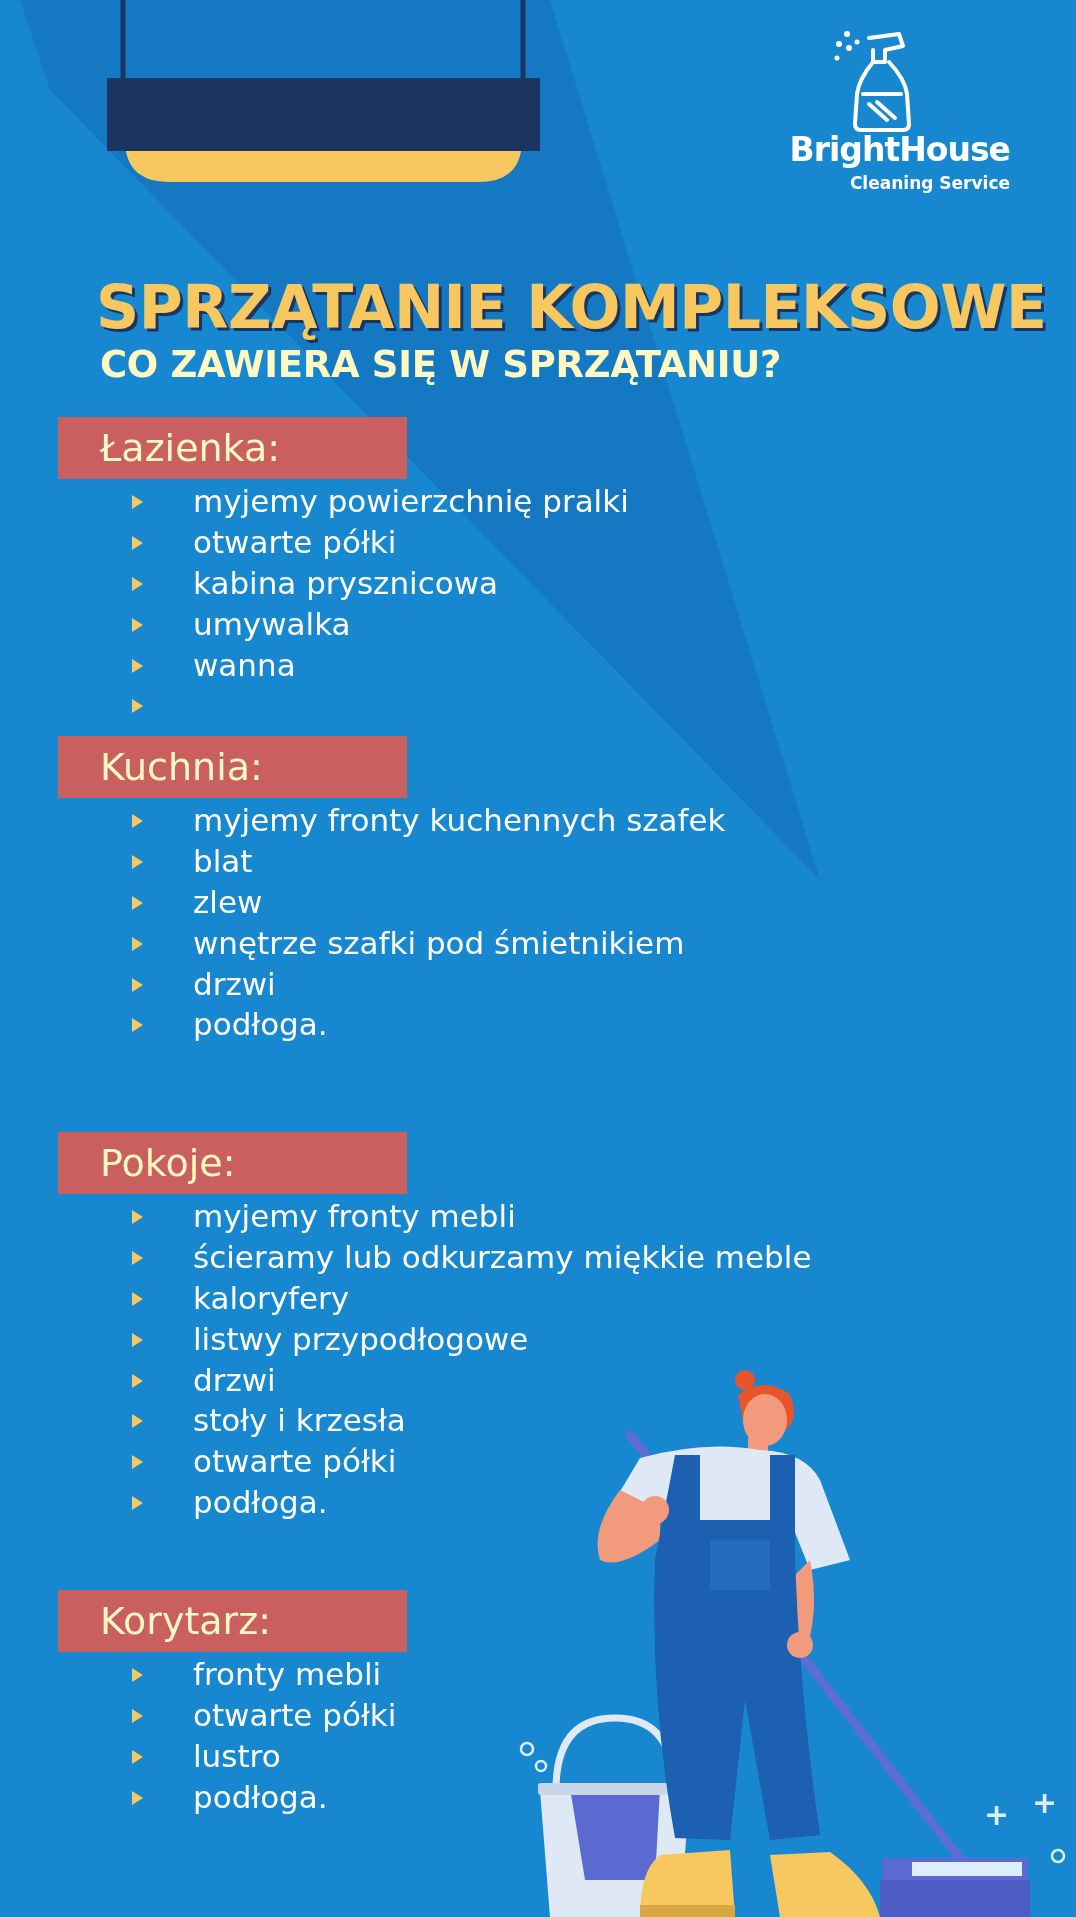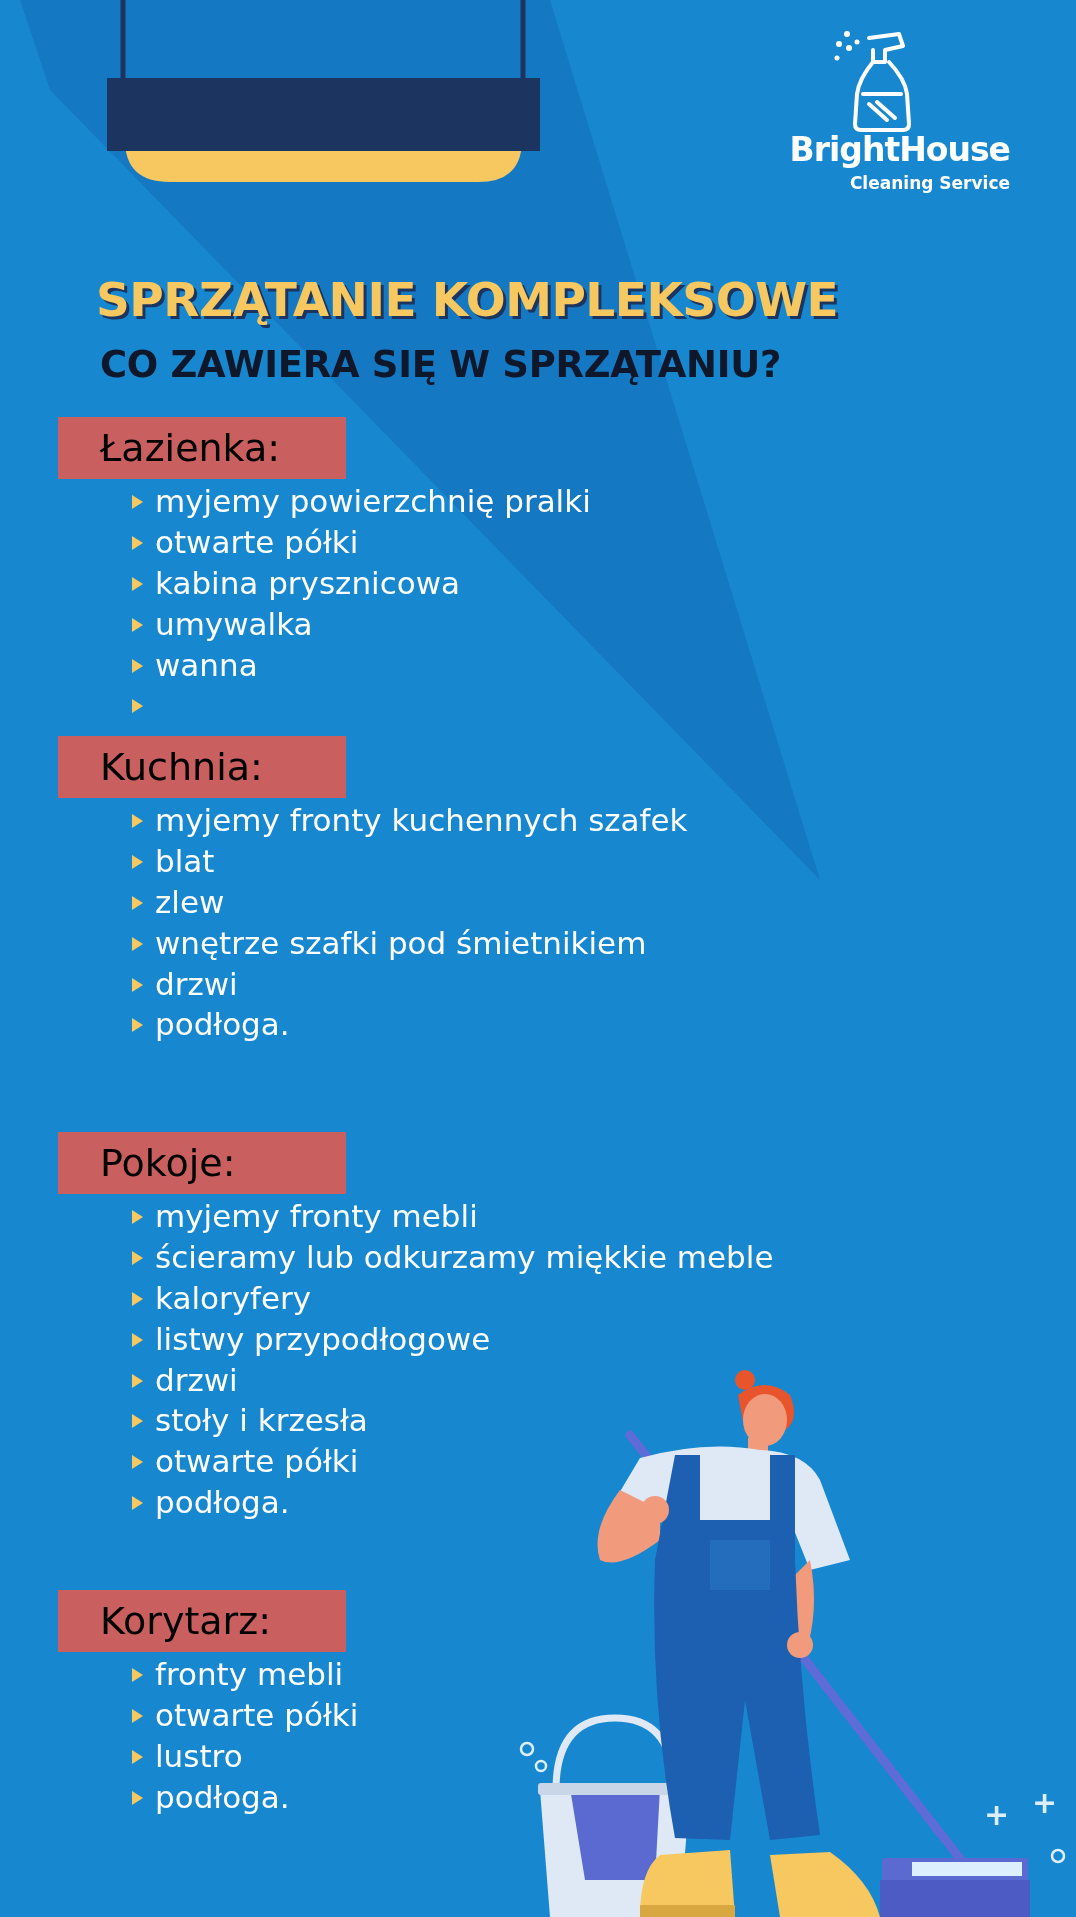--- a/index.html
+++ b/index.html
@@ -14,40 +14,40 @@
 
   
   .logo { position:absolute; left:738px; top:24px; width:272px; text-align:right; }
   .logo-icon { display:block; margin:0 auto; width:90px; height:110px; }
   .logo-title { font-family:"DejaVu Sans", sans-serif; font-weight:bold; font-size:33px; letter-spacing:-1px; line-height:36px; margin-top:-2px; }
   .logo-sub { font-weight:bold; font-size:17px; line-height:22px; margin-top:4px; }
 
   .headline {
     position:absolute; left:96px; top:272px;
     font-family:"DejaVu Sans", sans-serif; font-weight:bold;
-    font-size:47px; color:#f6c85f; letter-spacing:-0.5px;
+    font-size:60px; color:#f6c85f; letter-spacing:-0.5px;
     text-shadow: 3px 3px 0 #1c3560;
     white-space:nowrap;
   }
   .subheadline {
     position:absolute; left:100px; top:343px;
-    font-weight:bold; font-size:37px; color:#0f172a;
+    font-weight:bold; font-size:37px; color:#fef9c3;
     white-space:nowrap; letter-spacing:-0.3px;
   }
 
   .section { position:absolute; left:58px; }
   .section-label {
-    width:288px; height:62px; background:#c95f5f;
+    width:349px; height:62px; background:#c95f5f;
     display:flex; align-items:center;
-    padding-left:42px; font-size:38px; color:#000000;
+    padding-left:42px; font-size:38px; color:#fef9c3;
   }
   .items { list-style:none; margin-left:74px; margin-top:2px; }
   .items li {
     display:flex; align-items:center; height:40.8px;
-    font-size:31px; color:#ffffff; white-space:nowrap;
+    font-size:31px; color:#ffffff; white-space:nowrap;gap:38px;
   }
   .bullet {
     display:inline-block; width:0; height:0;
     border-top:7px solid transparent; border-bottom:7px solid transparent;
     border-left:11px solid #f6c85f; margin-right:12px; margin-top:2px;
   }
   .sparkle { position:absolute; color:#dcefff; font-size:30px; font-weight:bold; line-height:1; }
 </style>
 </head>
 <body>

